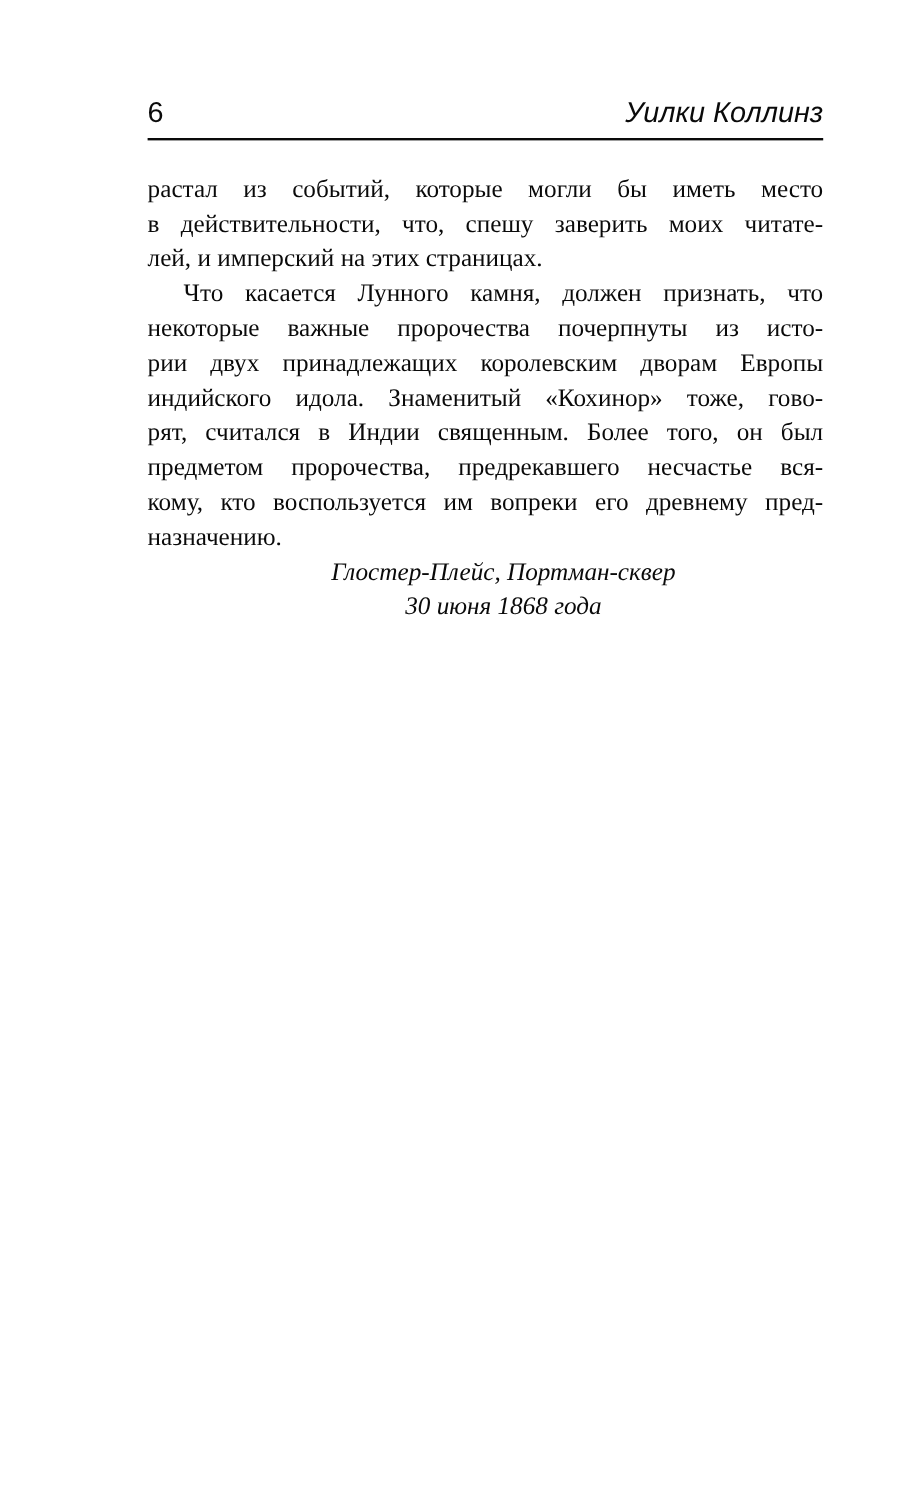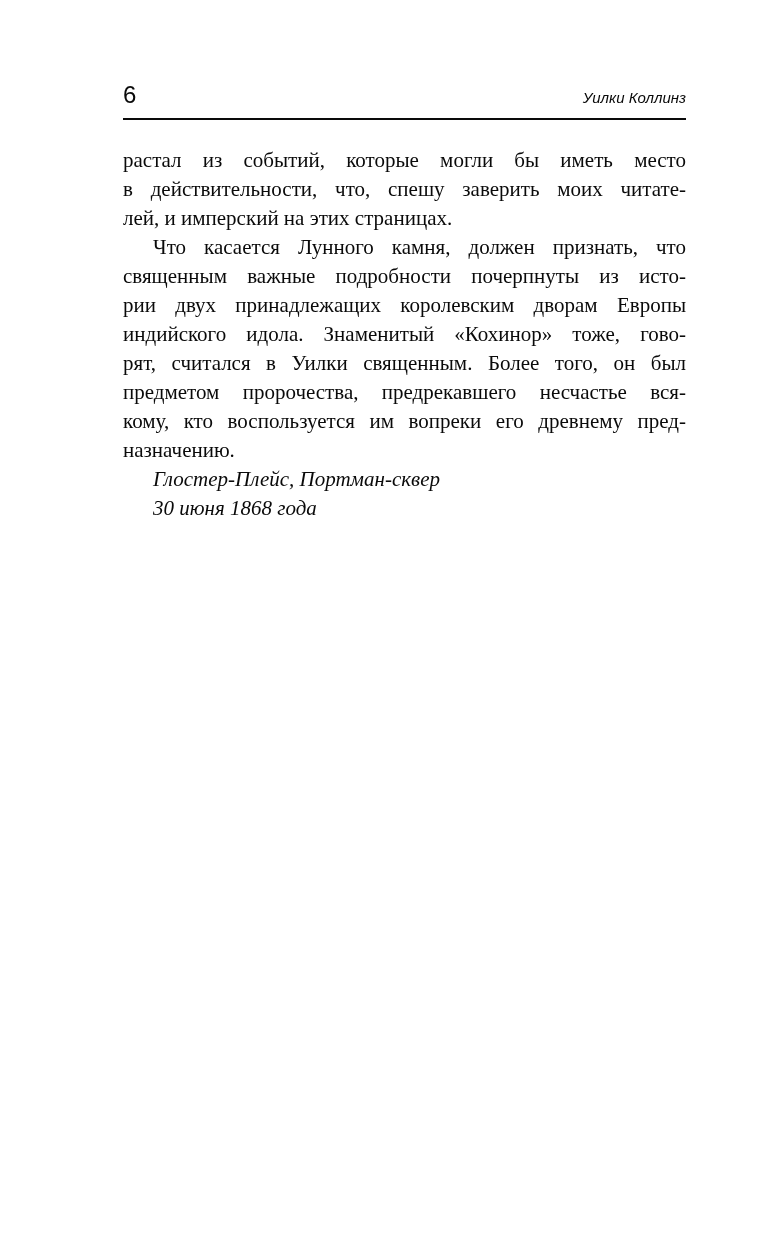--- a/index.html
+++ b/index.html
@@ -28,40 +28,41 @@
     border-bottom: 2px solid #0a0a0a;
     padding-bottom: 7px;
     font-family: "Liberation Sans", sans-serif;
   }
   .page-number {
     font-size: 24px;
     line-height: 26px;
     font-style: normal;
   }
   .running-title {
-    font-size: 15px;
+    font-size: 24px;
     line-height: 26px;
     font-style: italic;
   }
   .body-text {
     margin-top: 26px;
     font-family: "Liberation Serif", serif;
     font-size: 21px;
   }
   .line {
     line-height: 29px;
     white-space: normal;
     text-align: left;
   }
   .line.j {
     text-align: justify;
     text-align-last: justify;
   }
   .line.indent {
     text-indent: 30px;
+    text-align: center;
   }
   .line.italic {
     font-style: italic;
   }
 </style>
 </head>
 <body>
 
 <div class="page">
   <div class="content">
@@ -70,24 +71,24 @@
       <span class="running-title">Уилки Коллинз</span>
     </div>
     <div class="body-text" id="body-text">
         <div>
           <div class="line j">растал из событий, которые могли бы иметь место</div>
           <div class="line j">в действительности, что, спешу заверить моих читате-</div>
           <div class="line">лей, и имперский на этих страницах.</div>
         </div>
         <div>
           <div class="line j indent">Что касается Лунного камня, должен признать, что</div>
-          <div class="line j">священным важные подробности почерпнуты из исто-</div>
+          <div class="line j">некоторые важные пророчества почерпнуты из исто-</div>
           <div class="line j">рии двух принадлежащих королевским дворам Европы</div>
           <div class="line j">индийского идола. Знаменитый «Кохинор» тоже, гово-</div>
-          <div class="line j">рят, считался в Уилки священным. Более того, он был</div>
+          <div class="line j">рят, считался в Индии священным. Более того, он был</div>
           <div class="line j">предметом пророчества, предрекавшего несчастье вся-</div>
           <div class="line j">кому, кто воспользуется им вопреки его древнему пред-</div>
           <div class="line">назначению.</div>
         </div>
         <div>
           <div class="line italic indent">Глостер-Плейс, Портман-сквер</div>
           <div class="line italic indent">30 июня 1868 года</div>
         </div>
       </div>
   </div>

